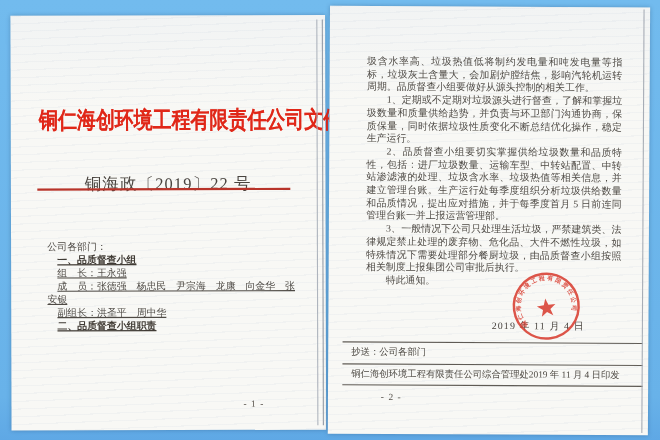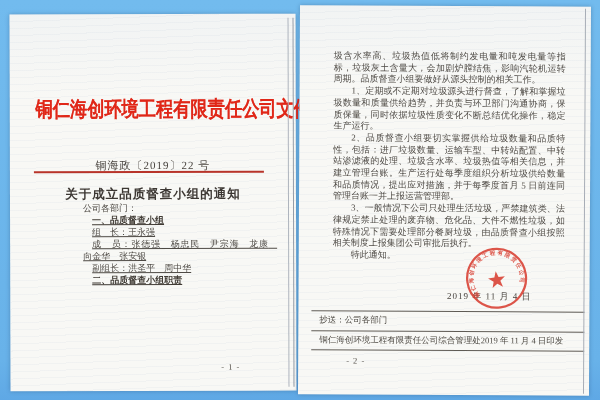--- a/index.html
+++ b/index.html
@@ -30,36 +30,36 @@
   }
   .redhead{
     position:absolute; left:0; right:0; top:81px;
     text-align:center; white-space:nowrap;
     font-size:21px; font-weight:bold; color:#e02718;
     transform:scaleX(0.82); transform-origin:50% 50%;
     text-shadow:0 0 0.5px rgba(224,39,24,0.6);
   }
   .doc-no{
     position:absolute; left:0; right:0; top:144px;
-    text-align:center; font-size:11px; color:#49443f; letter-spacing:1px;
+    text-align:center; font-size:15px; color:#49443f; letter-spacing:1px;
   }
   .red-rule{
     position:absolute; left:24px; width:230px; top:157px; height:2px;
     background:#b8342a;
   }
   .subject{
     position:absolute; left:0; right:0; top:172px;
     text-align:center; font-size:12.5px; font-weight:bold; color:#3c3733;
     letter-spacing:1px;
   }
   .content{
     position:absolute; font-size:9px; line-height:12px; color:#4e4a45;
     text-align:justify;
   }
-  .page1 .content{ left:33px; right:28px; top:188px;margin-left:40px;}
+  .page1 .content{ left:33px; right:28px; top:204px;}
   .page2 .content{ left:34px; right:25px; top:45px; line-height:11.7px;}
   .content p{margin:0;}
   .indent2{text-indent:2em;}
   .indent1{text-indent:1em;text-decoration:underline;}
   .bold{font-weight:bold; color:#403b35;}
   .pageno{ position:absolute; font-size:8.5px; color:#55504a; letter-spacing:1px;}
   .pageno-1{ right:56px; top:348px;}
   .pageno-2{ left:48px; top:350px;}
   .date-line{
     position:absolute; right:58px; top:284px;
@@ -78,21 +78,20 @@
 </style>
 </head>
 <body>
 
 <div class="canvas">
 
   <div class="page page1">
     <div class="redhead">铜仁海创环境工程有限责任公司文件</div>
     <div class="doc-no">铜海政〔2019〕22 号</div>
     <div class="red-rule"></div>
-    <div class="subject">关于成立品质督查小组的通知</div>
 
     <div class="content">
       <p>公司各部门：</p>
       <p class="indent1 bold">一、品质督查小组</p>
       <p class="indent1">组　长：王永强</p>
       <p class="indent1">成　员：张德强　杨忠民　尹宗海　龙康　向金华　张安银</p>
       <p class="indent1">副组长：洪圣平　周中华</p>
       <p class="indent1 bold">二、品质督查小组职责</p>
     </div>
 

